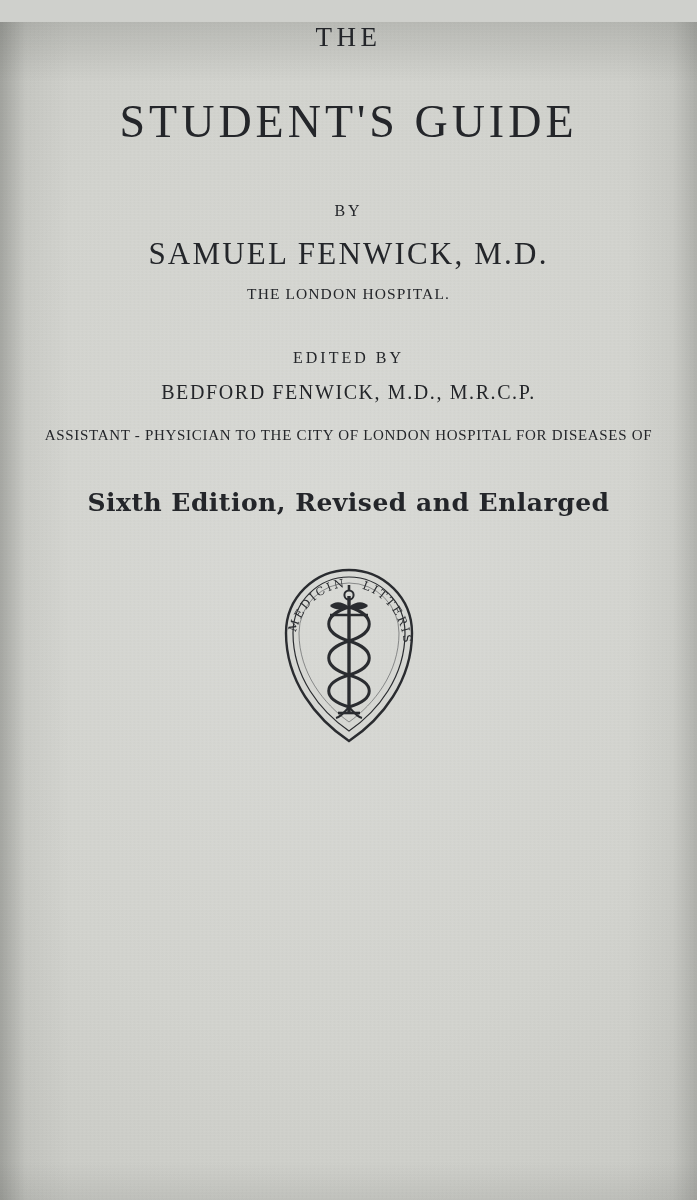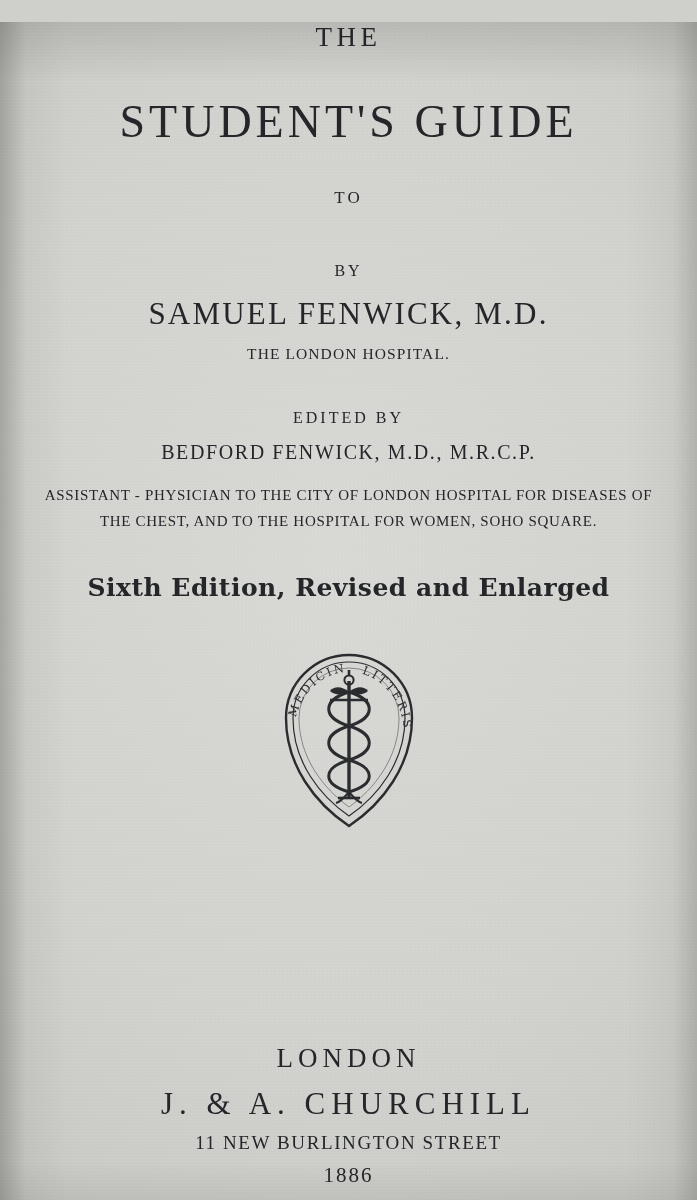--- a/index.html
+++ b/index.html
@@ -168,35 +168,33 @@
 <body>
 
 <div class="page">
 
   <div class="content">
 
     <div class="line t-the">THE</div>
 
     <div class="line t-students">STUDENT'S GUIDE</div>
 
-    <div class="line t-to">TO</div>
 
 
     <div class="line t-by">BY</div>
 
     <div class="line t-author">SAMUEL FENWICK, M.D.</div>
 
     <div class="line t-affil" style="margin-top:10px;">THE LONDON HOSPITAL.</div>
 
     <div class="line t-editedby">EDITED BY</div>
 
     <div class="line t-editor">BEDFORD FENWICK, M.D., M.R.C.P.</div>
 
     <div class="line t-editaffil">ASSISTANT - PHYSICIAN TO THE CITY OF LONDON HOSPITAL FOR DISEASES OF</div>
-    <div class="line t-editaffil" style="margin-top:2px;">THE CHEST, AND TO THE HOSPITAL FOR WOMEN, SOHO SQUARE.</div>
 
     <div class="line t-edition">Sixth Edition, Revised and Enlarged</div>
 
     <div class="device-wrap">
       <div class="device">
         <svg viewBox="0 0 170 212" width="170" height="212" aria-hidden="true">
           <defs>
             <path id="arcL" d="M 30 108 A 55 62 0 0 1 85 46" fill="none"></path>
             <path id="arcR" d="M 85 46 A 55 62 0 0 1 140 108" fill="none"></path>
           </defs>
@@ -231,22 +229,16 @@
           <path d="M 85 66 C 92 60 100 60 104 65 C 100 69 92 70 85 66 Z" fill="#2a2c30"></path>
 
           <path d="M 85 166 C 80 172 76 176 72 177" fill="none" stroke="#2a2c30" stroke-width="2"></path>
           <path d="M 85 166 C 90 172 94 176 98 177" fill="none" stroke="#2a2c30" stroke-width="2"></path>
         </svg>
       </div>
     </div>
 
   </div>
 
-  <div class="pub">
-    <div class="line t-city">LONDON</div>
-    <div class="line t-publisher">J. &amp; A. CHURCHILL</div>
-    <div class="line t-address">11 NEW BURLINGTON STREET</div>
-    <div class="line t-year">1886</div>
-  </div>
 
   <div class="grain"></div>
   <div class="vignette"></div>
 </div>
 
 </body></html>

